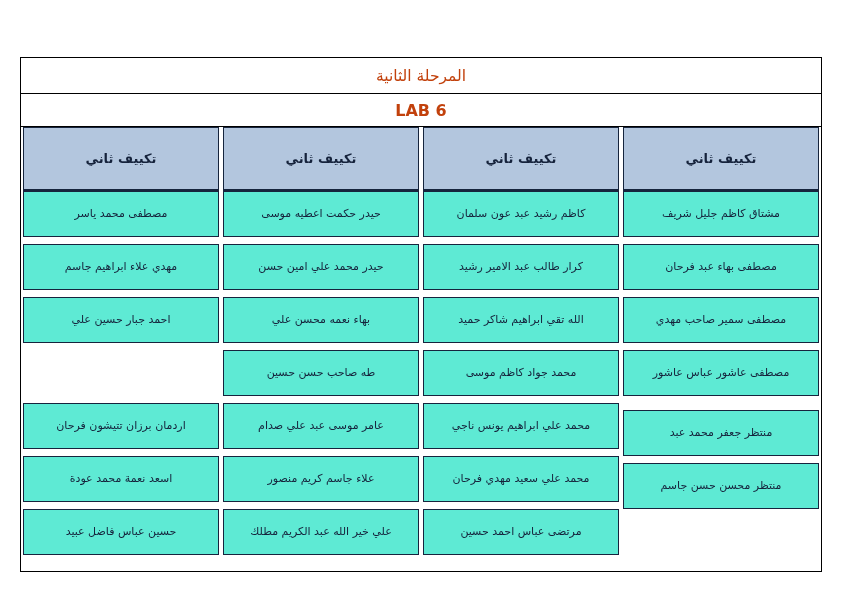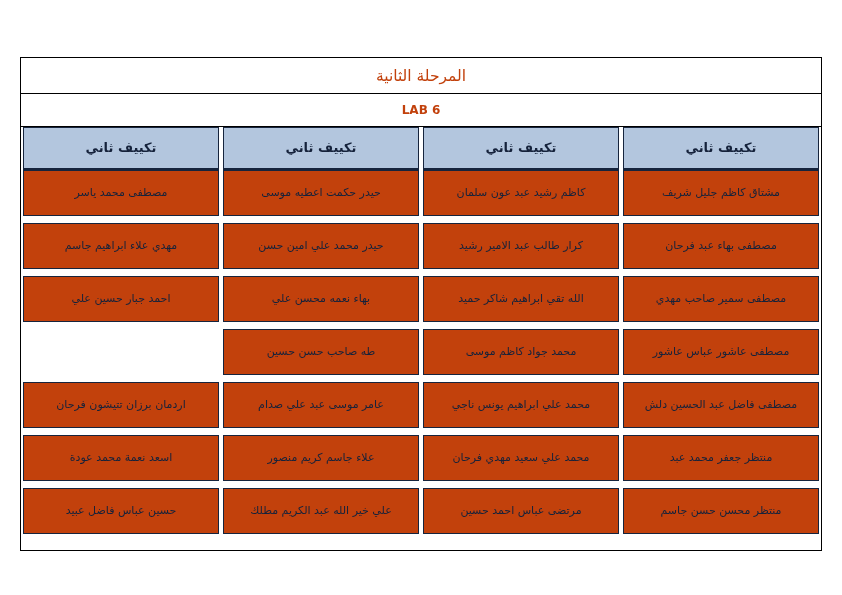--- a/index.html
+++ b/index.html
@@ -35,21 +35,21 @@
     align-items: center;
     justify-content: center;
   }
   .title-row-1 {
     height: 36px;
     font-size: 15.5px;
     font-weight: 400;
   }
   .title-row-2 {
     height: 33px;
-    font-size: 12px;
+    font-size: 16px;
     font-weight: bold;
   }
 
   
   .cols {
     display: flex;
     flex-direction: row;
     padding: 0;
   }
   .col {
@@ -74,28 +74,28 @@
     align-items: center;
     justify-content: center;
     text-align: center;
     font-size: 11px;
     color: #15223b;
     line-height: 1.35;
     padding: 2px 4px;
   }
 
   .cell.filled {
-    background: #c2410c;
+    background: #5eead4;
     border: 1.3px solid #16243d;
   }
   .cell.head {
     background: #b3c6de;
     border: 1.3px solid #16243d;
     border-bottom: 2px solid #16243d;
-    height: 43px;
+    height: 64px;
     font-size: 13px;
     font-weight: bold;
     color: #15223b;
   }
   .cell.empty {
     background: transparent;
     border: none;
   }
   .spacer {
     height: 7px;
@@ -123,21 +123,20 @@
         <div class="cell head">تكييف ثاني</div>
         <div class="spacer-head"></div>
         <div class="cell filled">مشتاق كاظم جليل شريف</div>
         <div class="spacer"></div>
         <div class="cell filled">مصطفى بهاء عبد فرحان</div>
         <div class="spacer"></div>
         <div class="cell filled">مصطفى سمير صاحب مهدي</div>
         <div class="spacer"></div>
         <div class="cell filled">مصطفى عاشور عباس عاشور</div>
         <div class="spacer"></div>
-        <div class="cell filled">مصطفى فاضل عبد الحسين دلش</div>
         <div class="spacer"></div>
         <div class="cell filled">منتظر جعفر محمد عبد</div>
         <div class="spacer"></div>
         <div class="cell filled">منتظر محسن حسن جاسم</div>
         <div class="bottom-pad"></div>
       </div>
     </div>
 
     <div class="col">
       <div class="col-inner">

